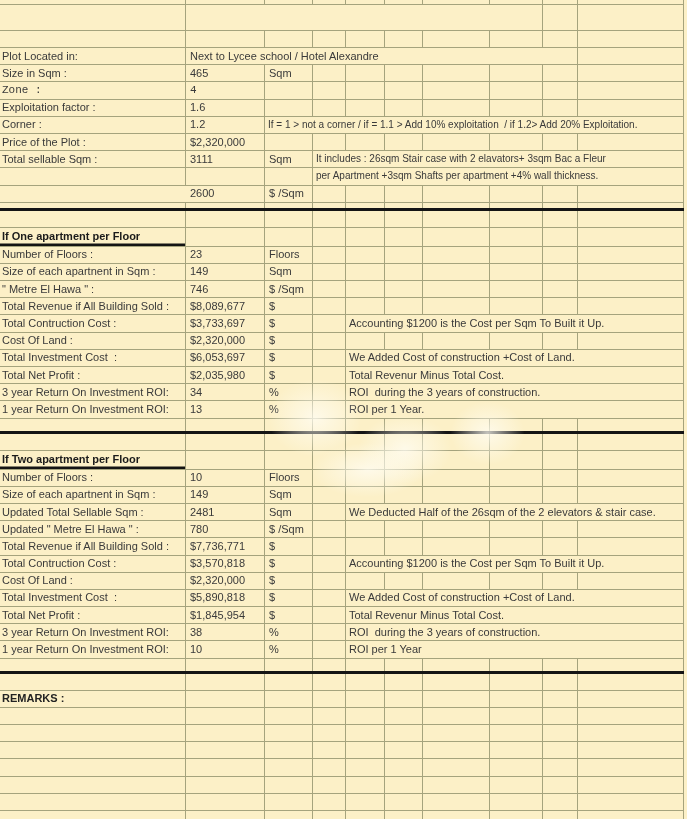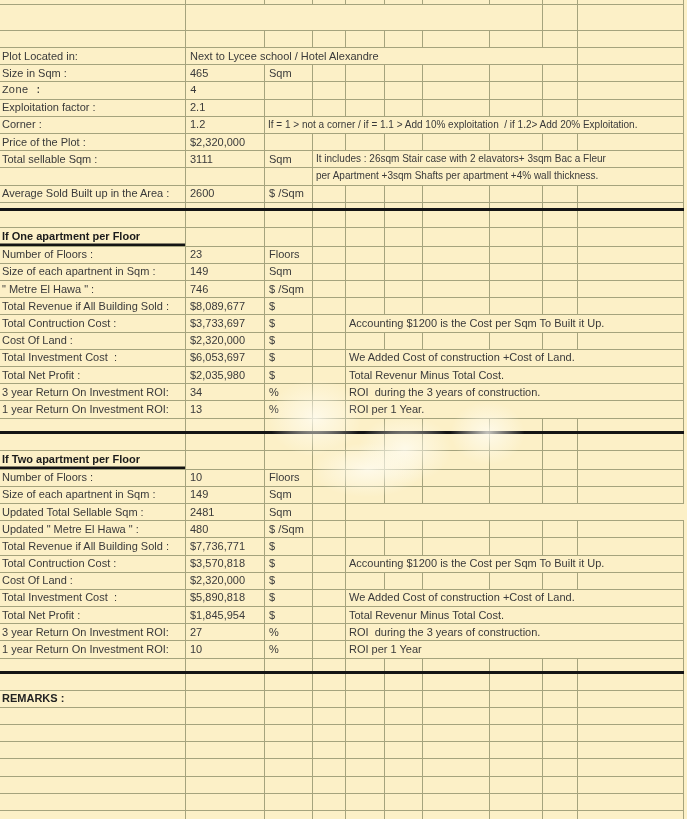--- a/index.html
+++ b/index.html
@@ -98,21 +98,21 @@
         <div class="cell empty" style="left: 313px; width: 33px;"></div>
         <div class="cell empty" style="left: 346px; width: 39px;"></div>
         <div class="cell empty" style="left: 385px; width: 38px;"></div>
         <div class="cell empty" style="left: 423px; width: 67px;"></div>
         <div class="cell empty" style="left: 490px; width: 53px;"></div>
         <div class="cell empty" style="left: 543px; width: 35px;"></div>
         <div class="cell empty" style="left: 578px; width: 106px;"></div>
       </div>
       <div class="row" style="height: 17.2px;">
         <div class="cell label" style="left: 0px; width: 186px;">Exploitation factor :</div>
-        <div class="cell value" style="left: 186px; width: 79px;">2.1</div>
+        <div class="cell value" style="left: 186px; width: 79px;">1.6</div>
         <div class="cell unit" style="left: 265px; width: 48px;"></div>
         <div class="cell empty" style="left: 313px; width: 33px;"></div>
         <div class="cell empty" style="left: 346px; width: 39px;"></div>
         <div class="cell empty" style="left: 385px; width: 38px;"></div>
         <div class="cell empty" style="left: 423px; width: 67px;"></div>
         <div class="cell empty" style="left: 490px; width: 53px;"></div>
         <div class="cell empty" style="left: 543px; width: 35px;"></div>
         <div class="cell empty" style="left: 578px; width: 106px;"></div>
       </div>
       <div class="row" style="height: 17.2px;">
@@ -138,21 +138,20 @@
         <div class="cell unit" style="left: 265px; width: 48px;">Sqm</div>
         <div class="cell note small" style="left: 313px; width: 371px;">It includes : 26sqm Stair case with 2 elavators+ 3sqm Bac a Fleur</div>
       </div>
       <div class="row" style="height: 17.2px;">
         <div class="cell label" style="left: 0px; width: 186px;"></div>
         <div class="cell value" style="left: 186px; width: 79px;"></div>
         <div class="cell unit" style="left: 265px; width: 48px;"></div>
         <div class="cell note small" style="left: 313px; width: 371px;">per Apartment +3sqm Shafts per apartment +4% wall thickness.</div>
       </div>
       <div class="row" style="height: 17.2px;">
-        <div class="cell label" style="left: 0px; width: 186px;">Average Sold Built up in the Area :</div>
         <div class="cell value" style="left: 186px; width: 79px;">2600</div>
         <div class="cell unit" style="left: 265px; width: 48px;">$ /Sqm</div>
         <div class="cell empty" style="left: 313px; width: 33px;"></div>
         <div class="cell empty" style="left: 346px; width: 39px;"></div>
         <div class="cell empty" style="left: 385px; width: 38px;"></div>
         <div class="cell empty" style="left: 423px; width: 67px;"></div>
         <div class="cell empty" style="left: 490px; width: 53px;"></div>
         <div class="cell empty" style="left: 543px; width: 35px;"></div>
         <div class="cell empty" style="left: 578px; width: 106px;"></div>
       </div>
@@ -345,24 +344,25 @@
         <div class="cell empty" style="left: 423px; width: 67px;"></div>
         <div class="cell empty" style="left: 490px; width: 53px;"></div>
         <div class="cell empty" style="left: 543px; width: 35px;"></div>
         <div class="cell empty" style="left: 578px; width: 106px;"></div>
       </div>
       <div class="row" style="height: 17.2px;">
         <div class="cell label" style="left: 0px; width: 186px;">Updated Total Sellable Sqm :</div>
         <div class="cell value" style="left: 186px; width: 79px;">2481</div>
         <div class="cell unit" style="left: 265px; width: 48px;">Sqm</div>
         <div class="cell empty" style="left: 313px; width: 33px;"></div>
+        <div class="cell note" style="left: 346px; width: 338px;">We Deducted Half of the 26sqm of the 2 elevators &amp; stair case.</div>
       </div>
       <div class="row" style="height: 17.2px;">
         <div class="cell label" style="left: 0px; width: 186px;">Updated " Metre El Hawa " :</div>
-        <div class="cell value" style="left: 186px; width: 79px;">480</div>
+        <div class="cell value" style="left: 186px; width: 79px;">780</div>
         <div class="cell unit" style="left: 265px; width: 48px;">$ /Sqm</div>
         <div class="cell empty" style="left: 313px; width: 33px;"></div>
         <div class="cell empty" style="left: 346px; width: 39px;"></div>
         <div class="cell empty" style="left: 385px; width: 38px;"></div>
         <div class="cell empty" style="left: 423px; width: 67px;"></div>
         <div class="cell empty" style="left: 490px; width: 53px;"></div>
         <div class="cell empty" style="left: 543px; width: 35px;"></div>
         <div class="cell empty" style="left: 578px; width: 106px;"></div>
       </div>
       <div class="row" style="height: 17.2px;">
@@ -405,21 +405,21 @@
       </div>
       <div class="row" style="height: 17.2px;">
         <div class="cell label" style="left: 0px; width: 186px;">Total Net Profit :</div>
         <div class="cell value" style="left: 186px; width: 79px;">$1,845,954</div>
         <div class="cell unit" style="left: 265px; width: 48px;">$</div>
         <div class="cell empty" style="left: 313px; width: 33px;"></div>
         <div class="cell note" style="left: 346px; width: 338px;">Total Revenur Minus Total Cost.</div>
       </div>
       <div class="row" style="height: 17.2px;">
         <div class="cell label" style="left: 0px; width: 186px;">3 year Return On Investment ROI:</div>
-        <div class="cell value" style="left: 186px; width: 79px;">27</div>
+        <div class="cell value" style="left: 186px; width: 79px;">38</div>
         <div class="cell unit" style="left: 265px; width: 48px;">%</div>
         <div class="cell empty" style="left: 313px; width: 33px;"></div>
         <div class="cell note" style="left: 346px; width: 338px;">ROI  during the 3 years of construction.</div>
       </div>
       <div class="row" style="height: 17.2px;">
         <div class="cell label" style="left: 0px; width: 186px;">1 year Return On Investment ROI:</div>
         <div class="cell value" style="left: 186px; width: 79px;">10</div>
         <div class="cell unit" style="left: 265px; width: 48px;">%</div>
         <div class="cell empty" style="left: 313px; width: 33px;"></div>
         <div class="cell note" style="left: 346px; width: 338px;">ROI per 1 Year</div>

